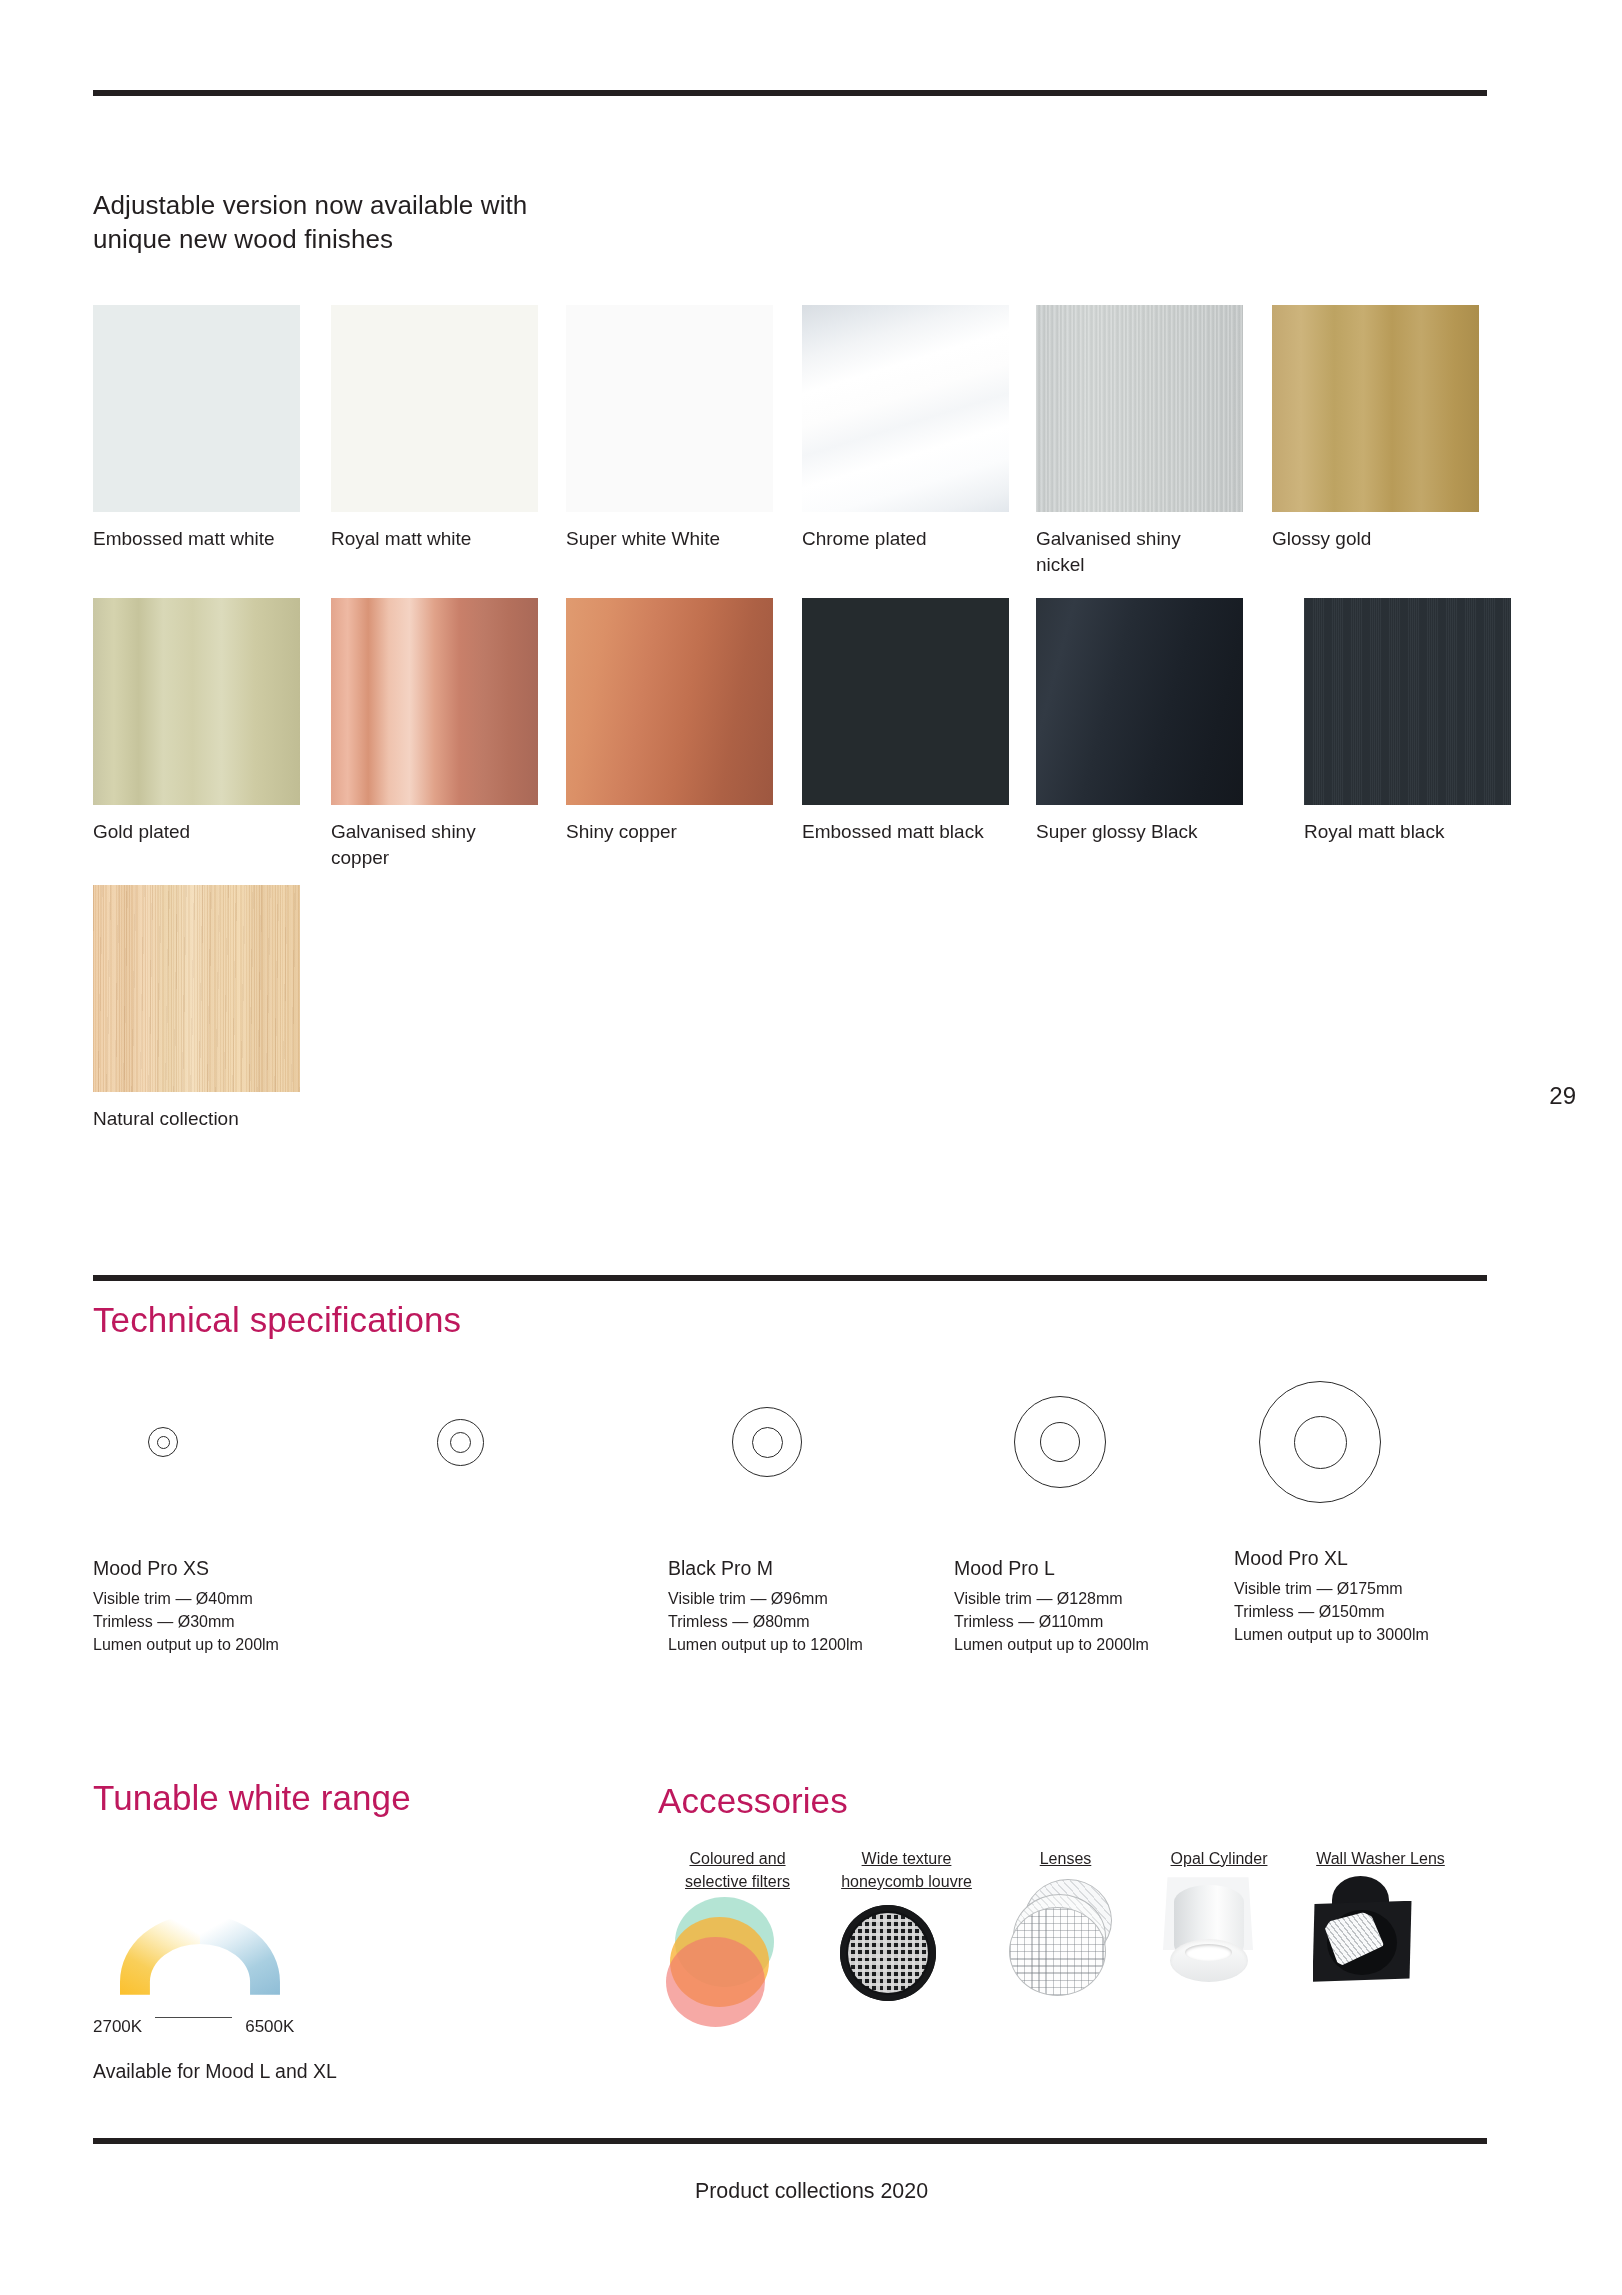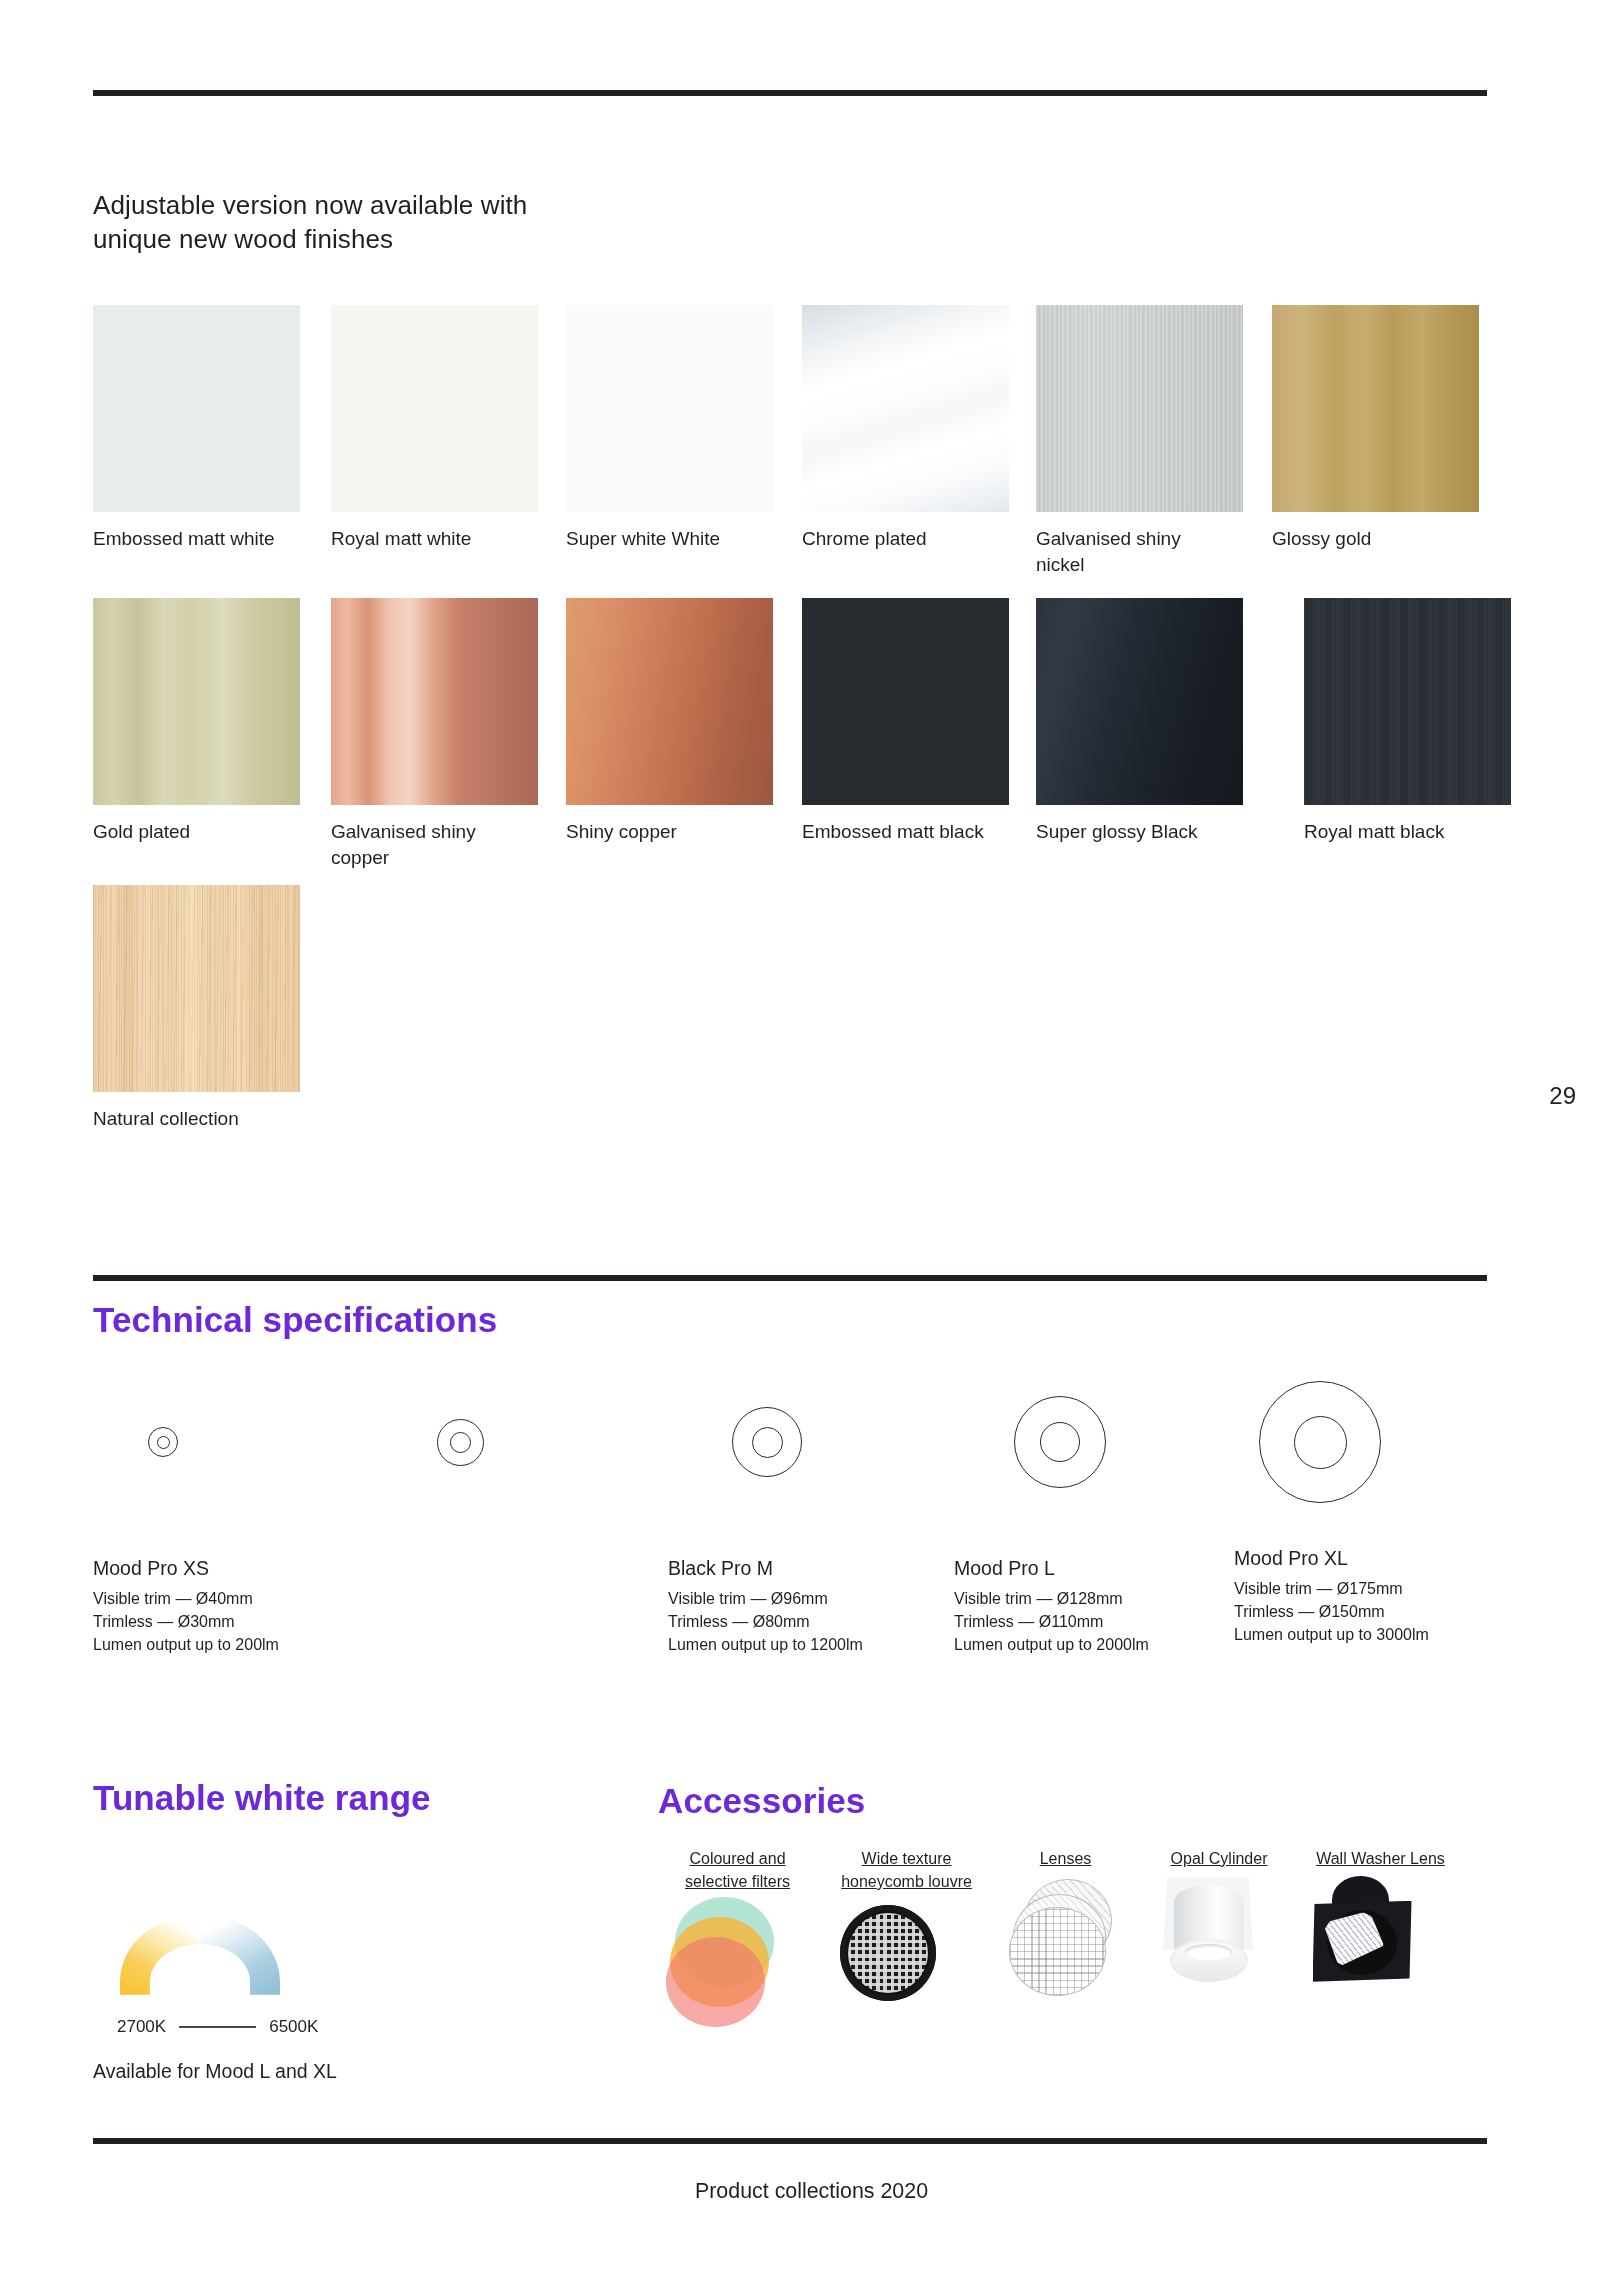--- a/index.html
+++ b/index.html
@@ -38,23 +38,23 @@
     font-weight: 400;
     line-height: 1.32;
     letter-spacing: 0.1px;
     color: #231f20;
     white-space: pre-line;
     margin-top: 9px;
   }
   .h-section {
     position: absolute;
     font-size: 35px;
-    font-weight: 700;
+    font-weight: 400;
     letter-spacing: 0.1px;
-    color: #6d28d9;
+    color: #be185d;
   }
 
   
   .swatch-cell { position: absolute; }
   .swatch {
     width: 207px;
     height: 207px;
     position: relative;
     overflow: hidden;
   }
@@ -208,25 +208,24 @@
   }
   .arch {
     position: absolute;
     inset: 0;
   }
   .kelvin-row {
     position: absolute;
     left: 93px;
     top: 2017px;
     display: flex;
-    align-items: center;
+    align-items: flex-start;
     gap: 13px;
     font-size: 17px;
     color: #231f20;
-    margin-left: 24px;
   }
   .kelvin-line {
     width: 77px;
     height: 1.3px;
     background: #4a4a4a;
   }
   .availability {
     position: absolute;
     left: 93px;
     top: 2060px;

